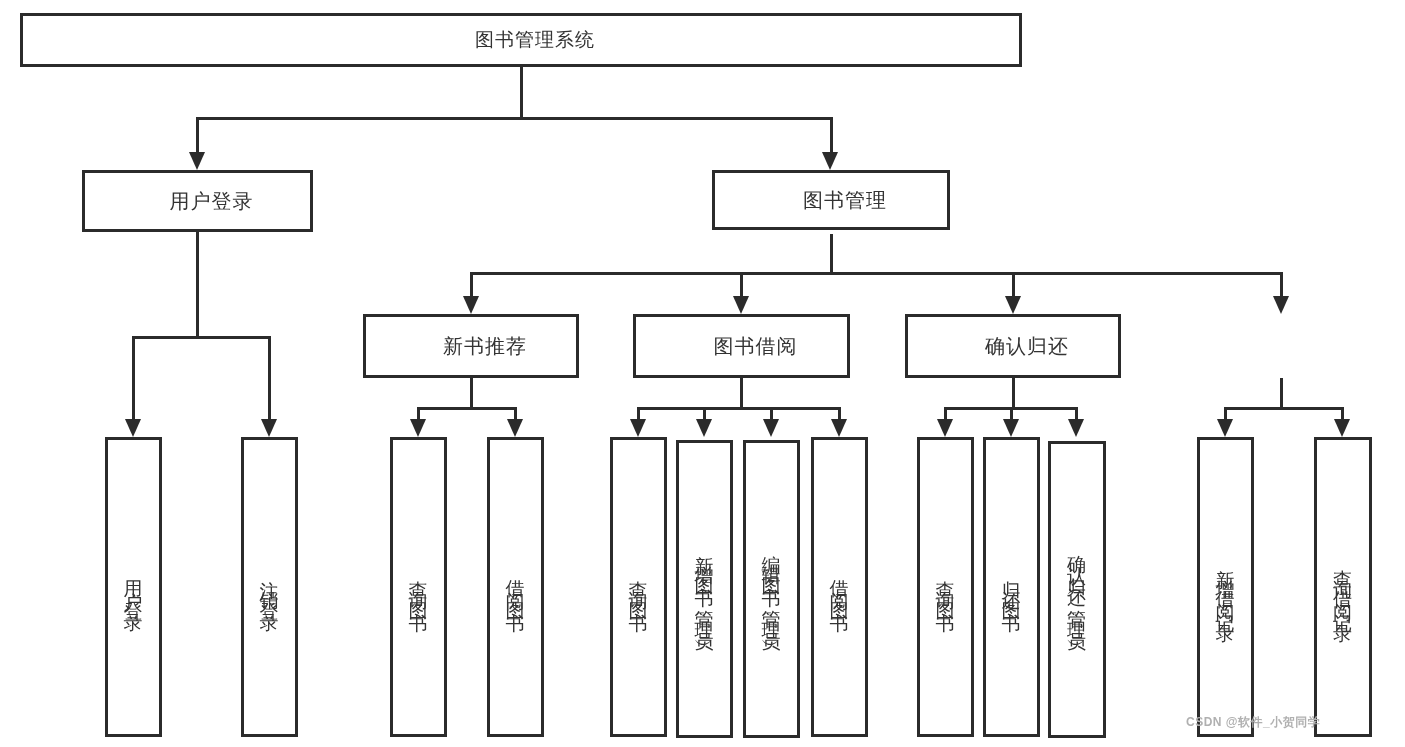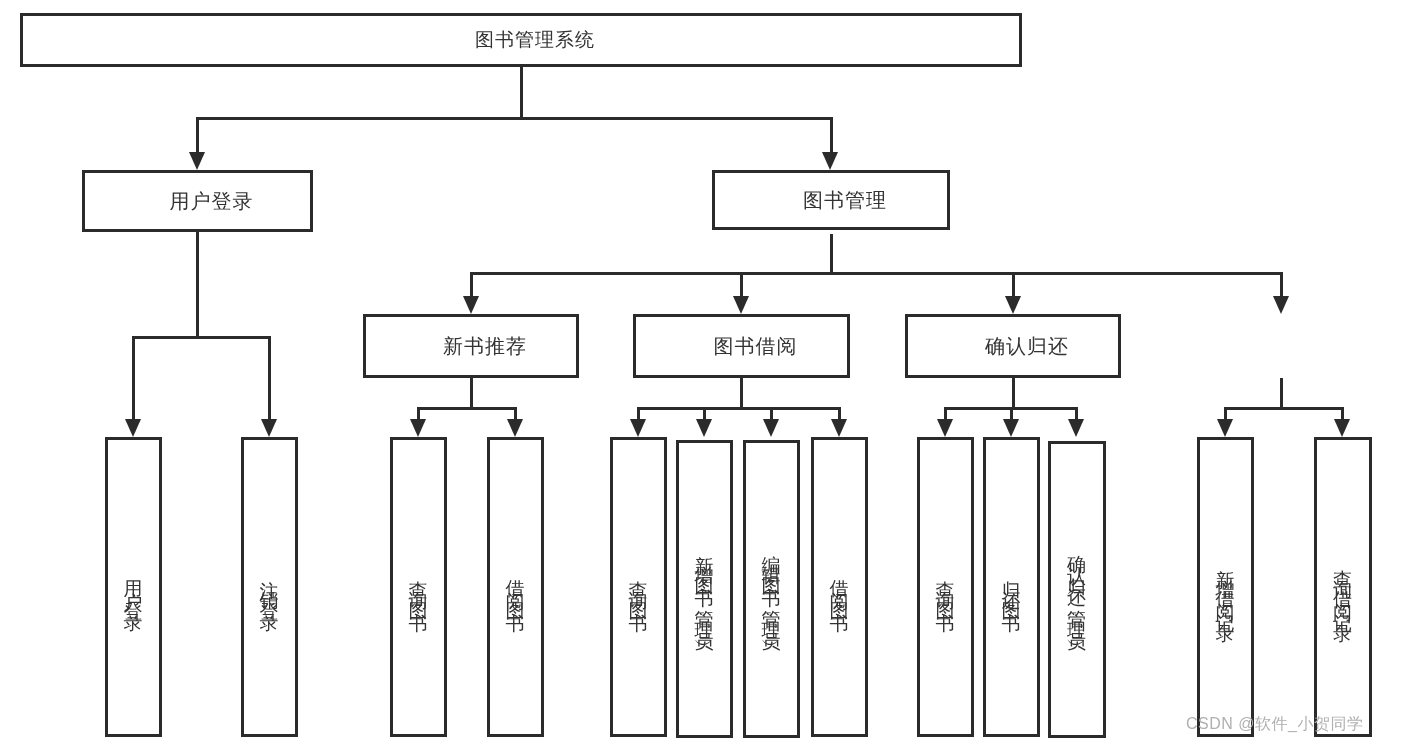--- a/index.html
+++ b/index.html
@@ -37,26 +37,27 @@
     position: absolute;
     width: 0; height: 0;
     border-left: 8px solid transparent;
     border-right: 8px solid transparent;
     border-top: 18px solid #2b2b2b;
   }
   .watermark {
     position: absolute;
     left: 1186px;
     top: 714px;
-    font-size: 16px;
+    font-size: 12px;
     color: #b0b0b0;
     letter-spacing: 0.5px;
     white-space: nowrap;
     z-index: 5;
     pointer-events: none;
+    font-weight: bold;
   }
 </style>
 </head>
 <body>
 
 <div class="stage">
 
   <div class="box h root" style="left:20px; top:13px; width:1002px; height:54px;">图书管理系统</div>
 
   <div class="vline" style="left:520px; top:67px; height:50px;"></div>

